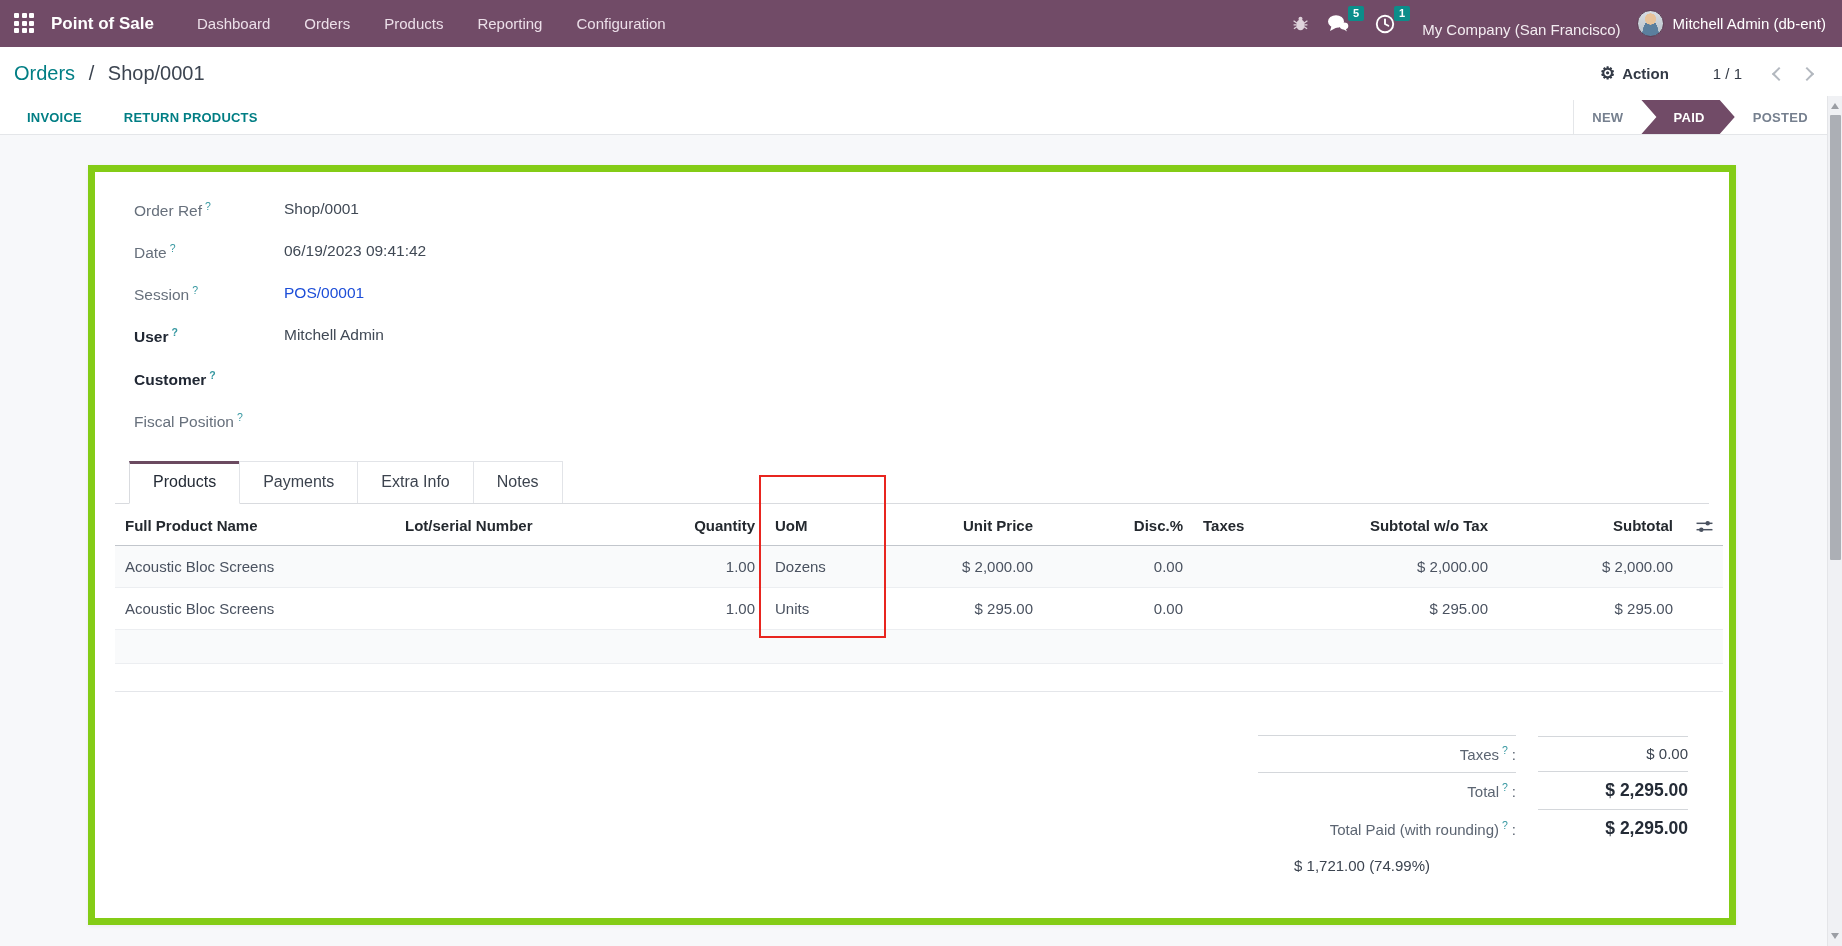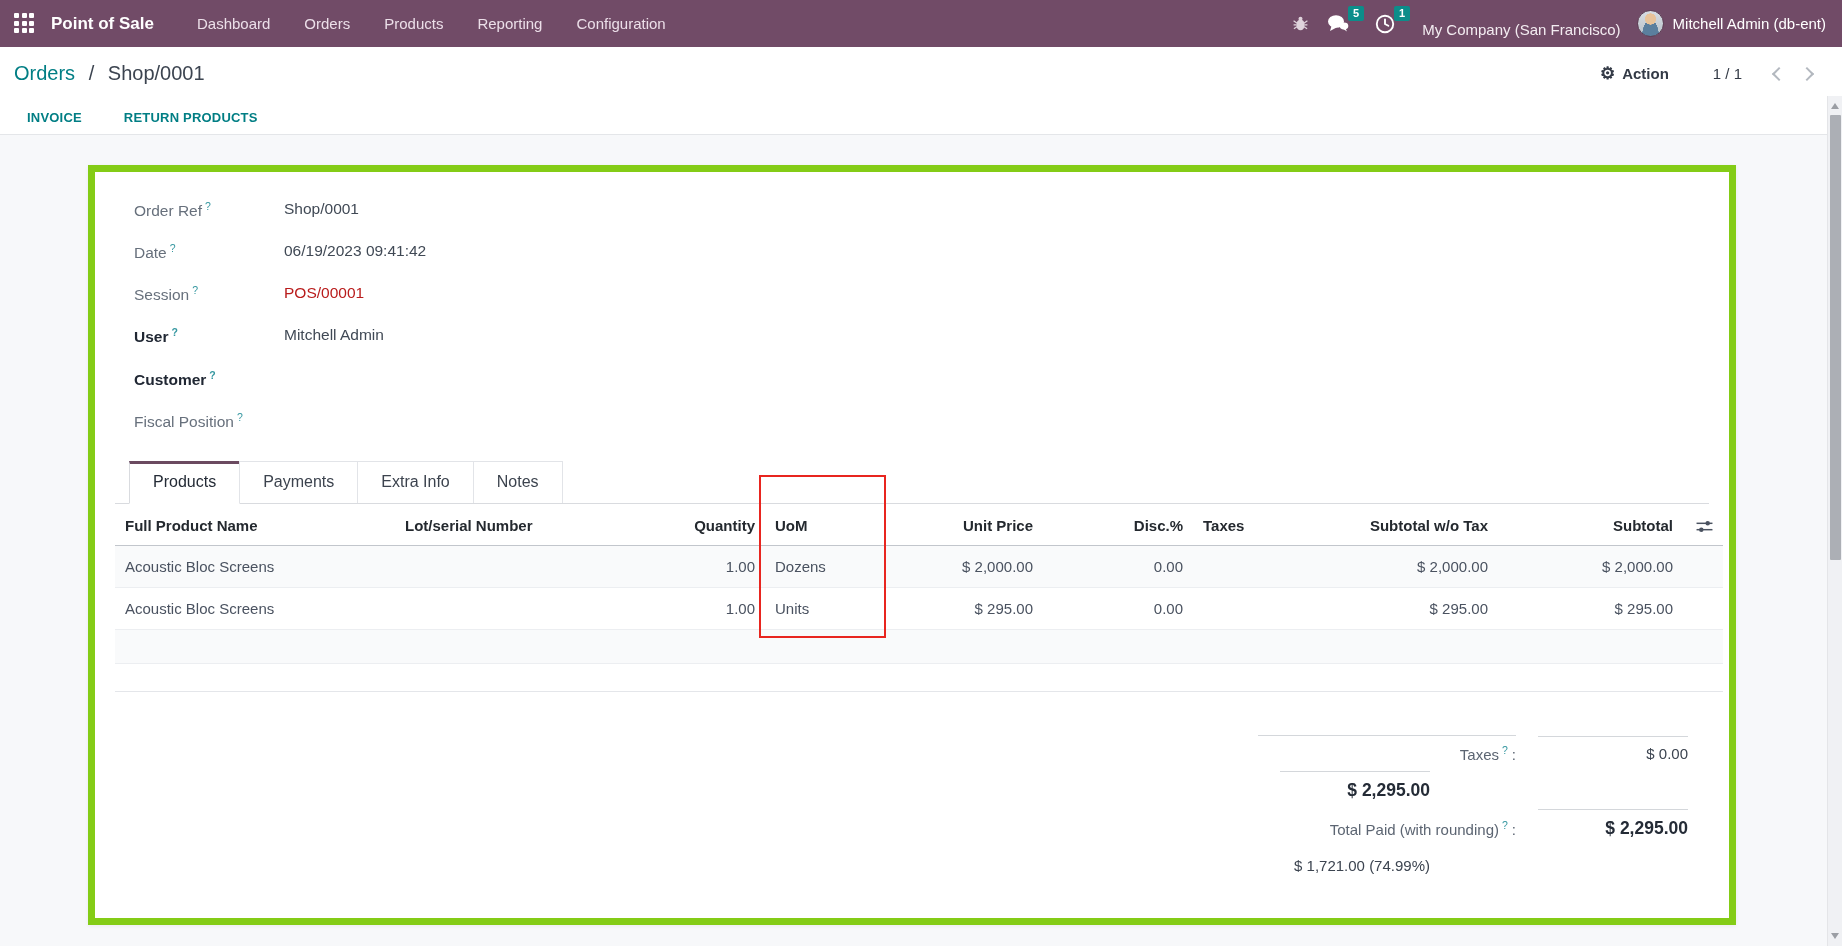--- a/index.html
+++ b/index.html
@@ -52,21 +52,21 @@
   
   .content { position:relative; height:811px; background:#f7f8fa; }
   .sheet { position:absolute; left:88px; top:30px; width:1648px; height:760px; background:#fff;
     border:7px solid #84cc16; box-shadow:0 1px 4px rgba(0,0,0,.05); padding:28px 20px 20px; }
 
   .fields { margin-left:19px; display:grid; grid-template-columns:150px auto; row-gap:22px; font-size:15.5px; width:640px; }
   .f-label { color:#67707c; }
   .f-label.bold { color:#202733; font-weight:700; }
   sup.help { color:#3597a0; font-size:10.5px; margin-left:3px; cursor:default; }
   .f-value { color:#404955; min-height:20px; }
-  .f-value.link { color:#b91c1c; cursor:pointer; }
+  .f-value.link { color:#1d4ed8; cursor:pointer; }
 
   
   .tabs { margin-top:30px; display:flex; border-bottom:1px solid #d9dbdf; padding-left:14px; }
   .tab { padding:11px 23px 12px; font-size:16px; color:#3c434e; cursor:pointer;
     border:1px solid #e2e4e8; border-bottom:none; margin-right:-1px; background:#fff; }
   .tab.active { border:1px solid #d9dbdf; border-top:3px solid #6b4a60; border-bottom:1px solid #fff;
     margin-bottom:-1px; padding-top:9px; color:#242b36; }
 
   
   table.products { width:100%; border-collapse:collapse; table-layout:fixed; font-size:15px; }
@@ -166,20 +166,25 @@
     </div>
     <div class="pager-count">1 / 1</div>
     <div class="pager-btn prev"></div>
     <div class="pager-btn next"></div>
   </div>
 </div>
 
 <div class="button-bar">
   <div class="btn-link">INVOICE</div>
   <div class="btn-link">RETURN PRODUCTS</div>
+  <div class="statusbar">
+    <div class="state">NEW</div>
+    <div class="state active">PAID</div>
+    <div class="state">POSTED</div>
+  </div>
 </div>
 
 <div class="content">
   <div class="sheet">
 
     <div class="fields">
       <div class="f-label">
         <span>Order Ref</span><sup class="help">?</sup>
       </div>
       <div class="f-value">Shop/0001</div>
@@ -288,20 +293,23 @@
     </table>
 
     <div class="totals">
       <div class="t-row">
         <div class="t-label bt">
           <span>Taxes</span><sup class="help">?</sup><span class="t-colon">:</span>
         </div>
         <div class="t-value bt">$ 0.00</div>
       </div>
       <div class="t-row">
+        <div class="t-label bt">
+          <span>Total</span><sup class="help">?</sup><span class="t-colon">:</span>
+        </div>
         <div class="t-value big bt">$ 2,295.00</div>
       </div>
       <div class="t-row">
         <div class="t-label">
           <span>Total Paid (with rounding)</span><sup class="help">?</sup><span class="t-colon">:</span>
         </div>
         <div class="t-value big bt">$ 2,295.00</div>
       </div>
       <div class="t-row">
         <div class="t-value">$ 1,721.00 (74.99%)</div>

